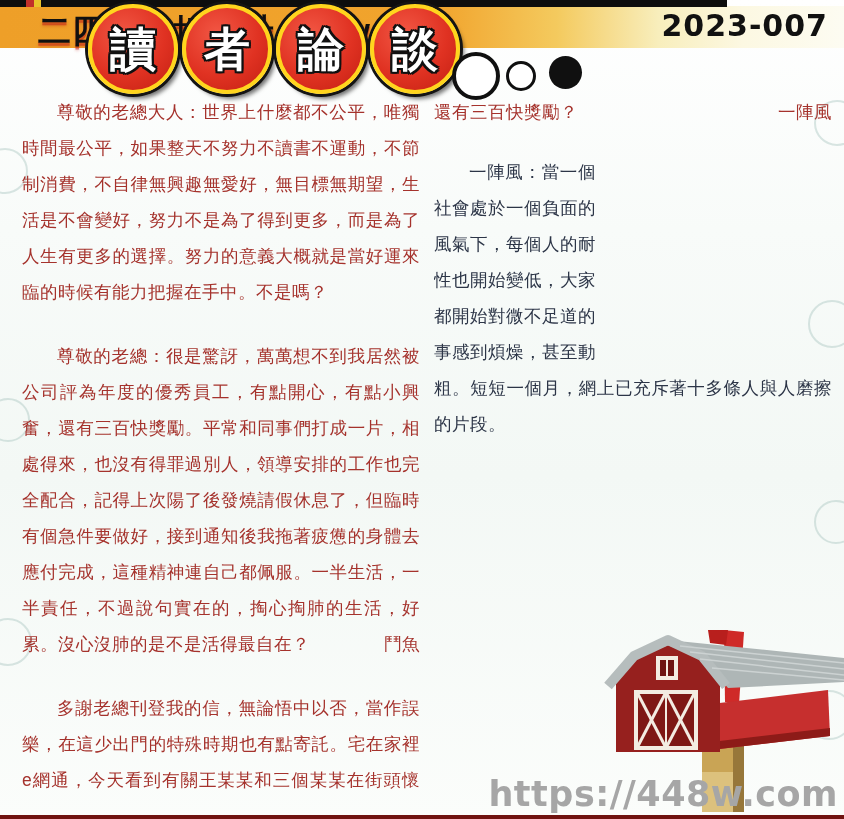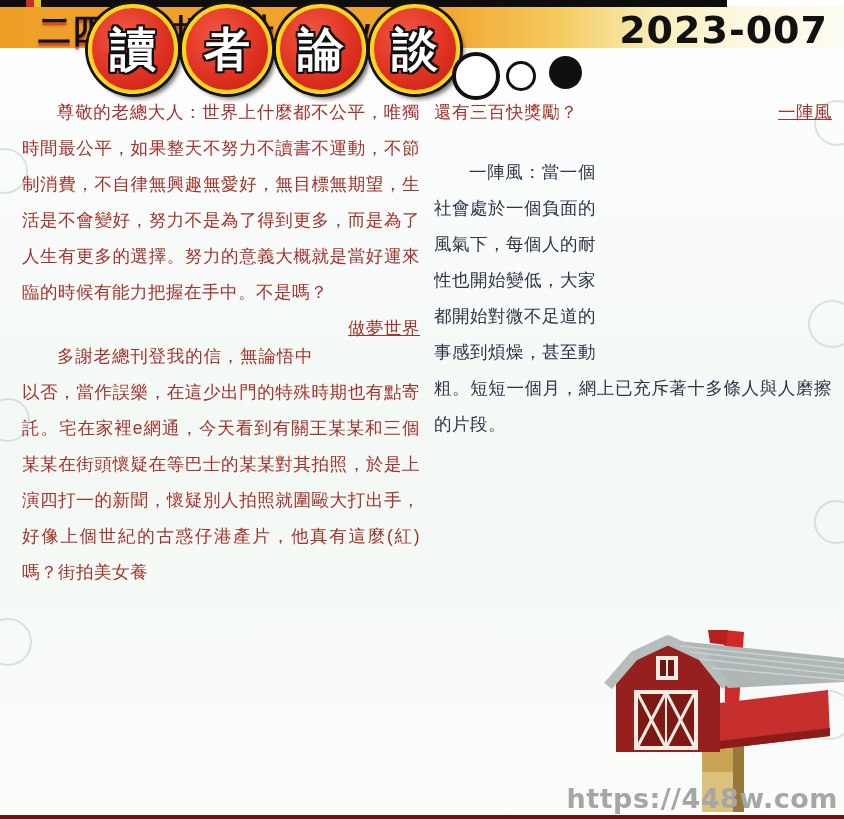--- a/index.html
+++ b/index.html
@@ -16,21 +16,21 @@
   .band{
     position:absolute;top:6px;left:0;right:0;height:42px;z-index:2;
     background:linear-gradient(90deg,#ee9f28 0%,#f1a42d 52%,#f4ca5e 66%,#f8eebc 78%,#fcf8e2 88%,#fdfcf2 100%);
   }
   .band-text{
     position:absolute;left:38px;top:3px;font-size:33px;font-weight:bold;color:#101010;
     letter-spacing:1px;text-shadow:0 3px 0 rgba(190,30,22,.5),0 4px 3px rgba(190,30,22,.3);
     white-space:nowrap;
   }
   .issue{
-    position:absolute;right:16px;top:8px;font-size:38px;font-weight:bold;color:#111;
+    position:absolute;right:16px;top:8px;font-size:30px;font-weight:bold;color:#111;
     letter-spacing:1px;z-index:3;font-family:"DejaVu Sans",sans-serif;margin-left:8px;
   }
   .badges{position:absolute;left:88px;top:4px;display:flex;gap:4px;z-index:5;}
   .badge{
     width:82px;height:82px;border-radius:50%;
     background:radial-gradient(circle at 38% 32%,#f25744 0%,#e03222 55%,#c31f12 100%);
     border:4px solid #ffd51e;box-shadow:0 0 0 3px #141414,4px 5px 4px rgba(0,0,0,.55);
     display:flex;align-items:center;justify-content:center;
   }
   .badge span{
@@ -48,26 +48,26 @@
     display:flex;gap:14px;padding:6px 12px 8px 22px;overflow:hidden;
   }
   .col{width:398px;overflow:hidden;}
   .col p{
     margin:0;font-size:17.5px;line-height:36px;text-align:justify;
     text-indent:2em;letter-spacing:.5px;
   }
   .col-left p{color:#a5322c;margin-bottom:28px;}
   .col-right p{color:#2c3547;margin-bottom:24px;}
   .col-right p.cont{color:#a5322c;text-indent:0;}
-  .sig{float:right;text-decoration:underline;}
+  .sig{float:right;}
   .mailbox-space{float:right;width:226px;height:170px;margin:40px 0 0 10px;}
   
   .mailbox{position:absolute;right:0;bottom:3px;z-index:3;}
   .watermark{
-    position:absolute;right:6px;bottom:5px;z-index:6;font-weight:bold;font-size:27px;
+    position:absolute;right:6px;bottom:5px;z-index:6;font-weight:bold;font-size:35px;
     color:#a6a6a6;letter-spacing:.5px;font-family:"DejaVu Sans",sans-serif;
   }
   .bottom-strip{position:absolute;left:0;right:0;bottom:0;height:4px;background:#701310;z-index:7;}
   
   .pz{position:absolute;border:2px solid rgba(158,190,184,.38);border-radius:50%;z-index:1;}
 </style>
 </head>
 <body>
 
 <div class="page">
@@ -102,21 +102,22 @@
     <div class="badge">
         <span>談</span>
       </div>
   </div>
   <div class="dot big"></div>
   <div class="dot small"></div>
   <div class="dot fill"></div>
 
   <div class="columns">
     <div class="col col-left">
-      <p><span>尊敬的老總大人：世界上什麼都不公平，唯獨時間最公平，如果整天不努力不讀書不運動，不節制消費，不自律無興趣無愛好，無目標無期望，生活是不會變好，努力不是為了得到更多，而是為了人生有更多的選擇。努力的意義大概就是當好運來臨的時候有能力把握在手中。不是嗎？</span><span class="sig">做夢世界</span></p>
+      <p><span>尊敬的老總大人：世界上什麼都不公平，唯獨時間最公平，如果整天不努力不讀書不運動，不節制消費，不自律無興趣無愛好，無目標無期望，生活是不會變好，努力不是為了得到更多，而是為了人生有更多的選擇。努力的意義大概就是當好運來臨的時候有能力把握在手中。不是嗎？</span></p>
+      <p><span>尊敬的老總：很是驚訝，萬萬想不到我居然被公司評為年度的優秀員工，有點開心，有點小興奮，還有三百快獎勵。平常和同事們打成一片，相處得來，也沒有得罪過別人，領導安排的工作也完全配合，記得上次陽了後發燒請假休息了，但臨時有個急件要做好，接到通知後我拖著疲憊的身體去應付完成，這種精神連自己都佩服。一半生活，一半責任，不過說句實在的，掏心掏肺的生活，好累。沒心沒肺的是不是活得最自在？</span><span class="sig">鬥魚</span></p>
       <p><span>多謝老總刊登我的信，無論悟中以否，當作誤樂，在這少出門的特殊時期也有點寄託。宅在家裡e網通，今天看到有關王某某和三個某某在街頭懷疑在等巴士的某某對其拍照，於是上演四打一的新聞，懷疑別人拍照就圍毆大打出手，好像上個世紀的古惑仔港產片，他真有這麼(紅)嗎？街拍美女養</span><span class="sig"></span></p>
     </div>
     <div class="col col-right">
       <p class="cont"><span>還有三百快獎勵？</span><span class="sig">一陣風</span></p>
       <p><span class="mailbox-space"></span><span>一陣風：當一個社會處於一個負面的風氣下，每個人的耐性也開始變低，大家都開始對微不足道的事感到煩燥，甚至動粗。短短一個月，網上已充斥著十多條人與人磨擦的片段。</span></p>
     </div>
   </div>
 
   <div class="mailbox">
     <svg width="240" height="182" viewBox="0 0 240 182" xmlns="http://www.w3.org/2000/svg">

